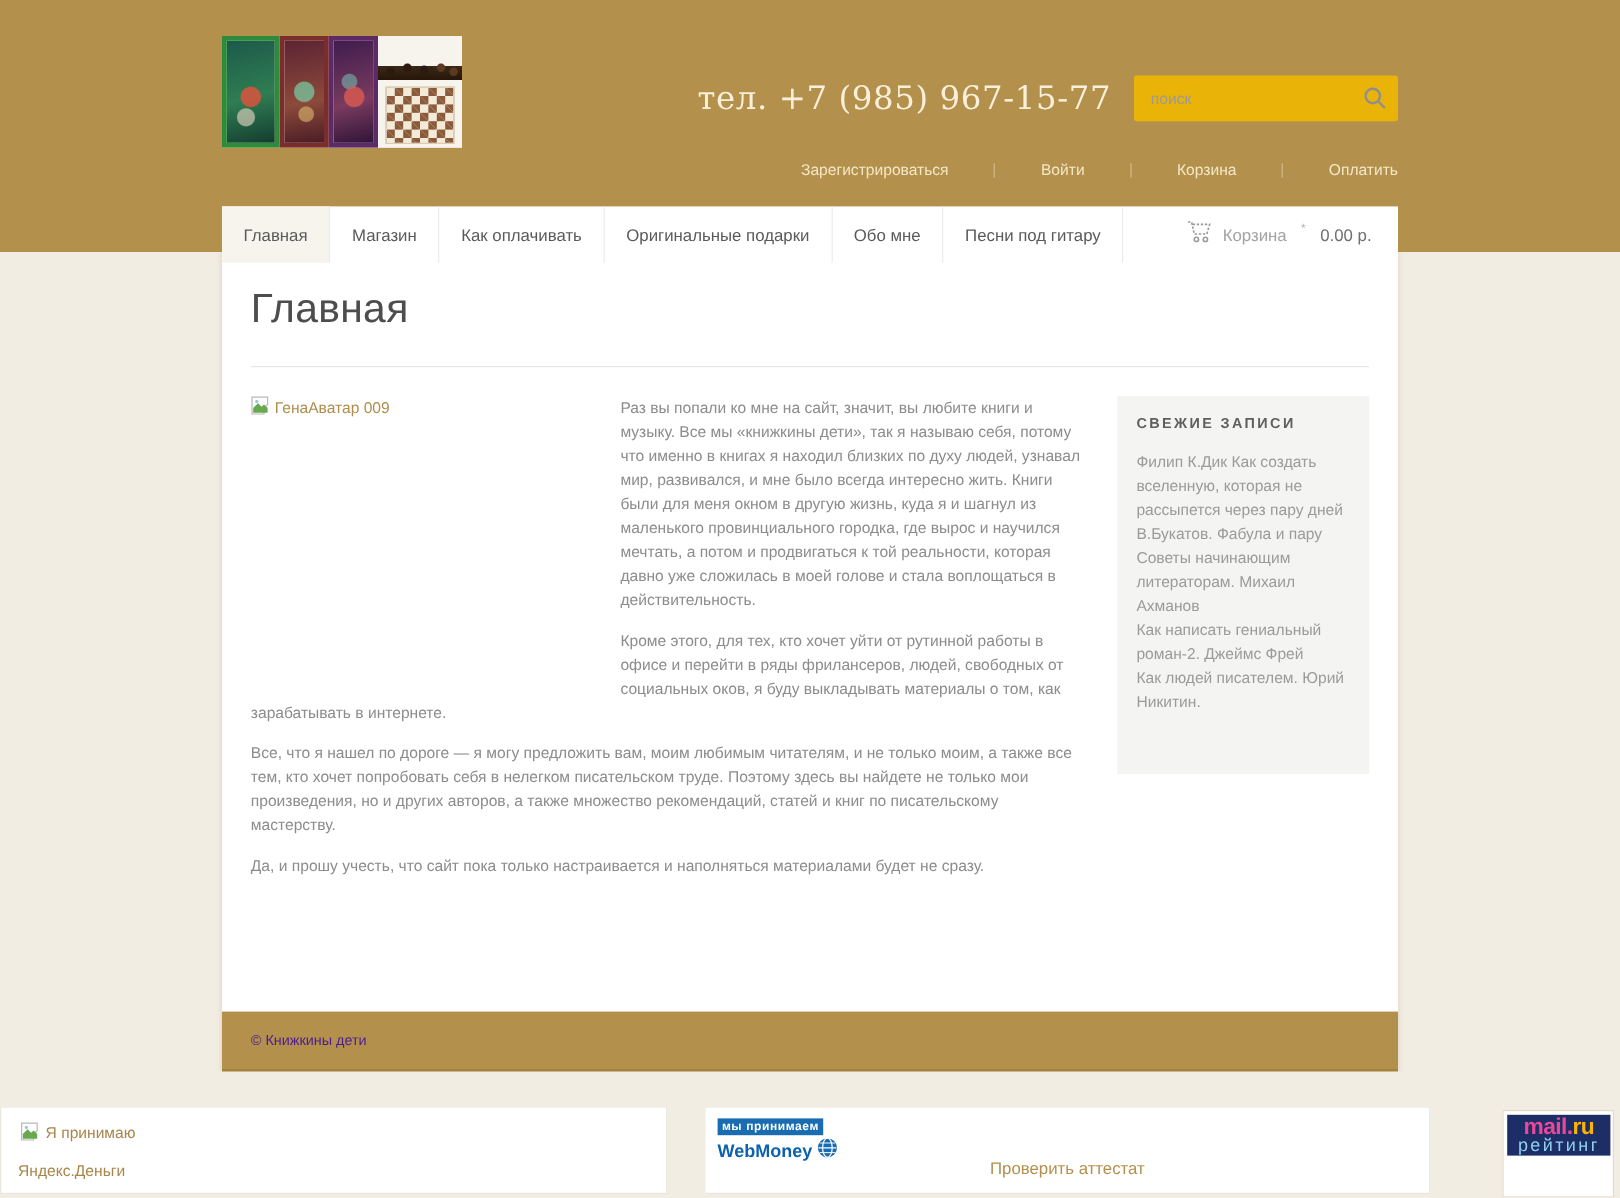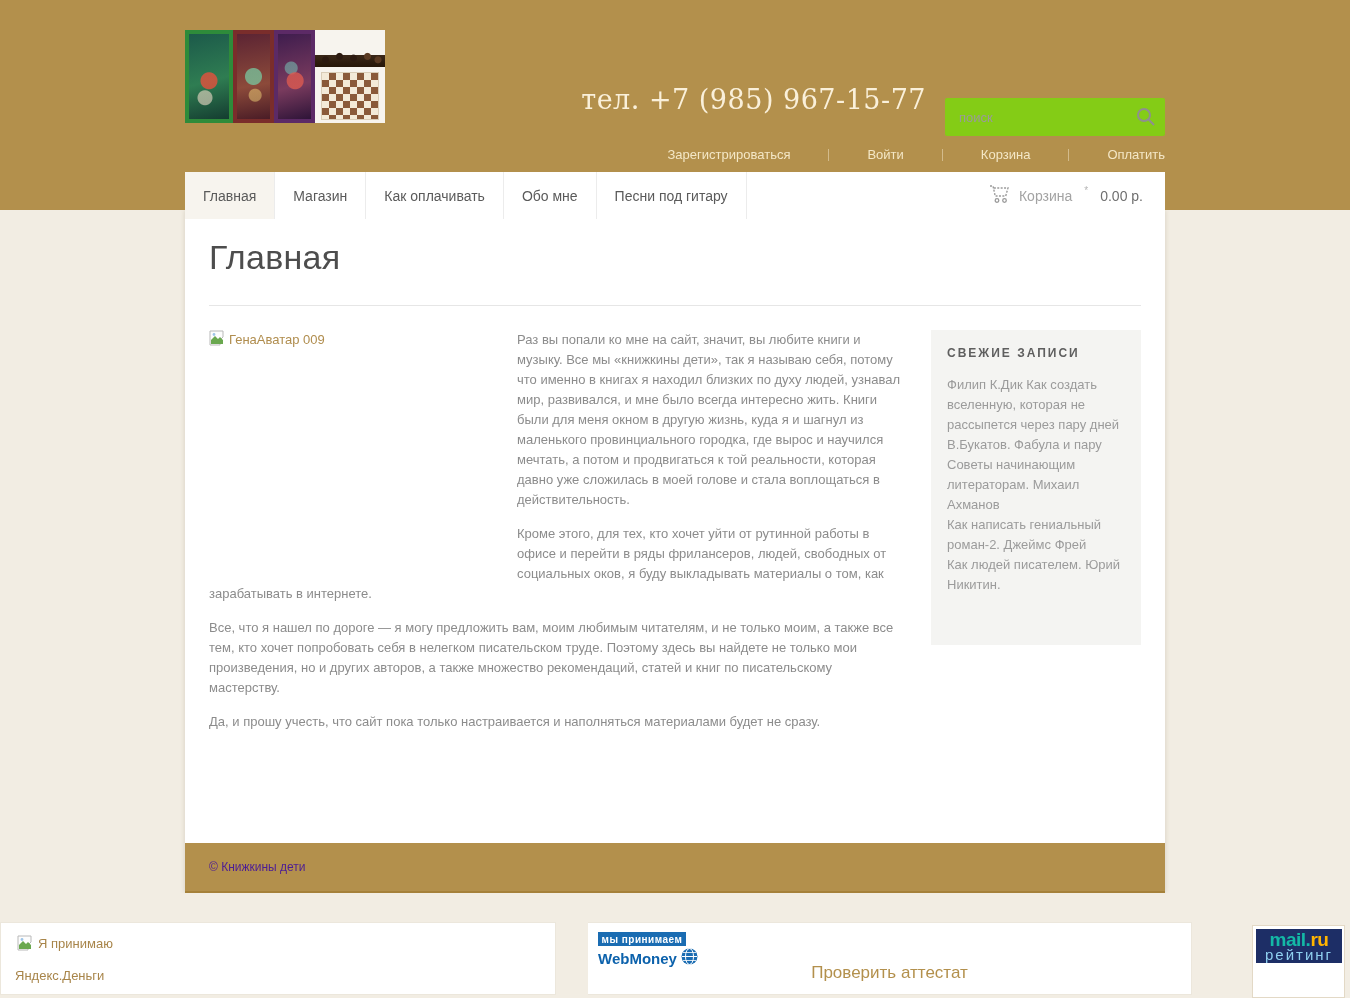--- a/index.html
+++ b/index.html
@@ -37,26 +37,26 @@
       linear-gradient(#f7f4ee 55%, #3a2718 56%, #271708 90%, #f7f4ee 91%); }
   .chess-board { height: 48px; margin: 2px 6px 0;
       background-image:
         linear-gradient(45deg,#8a5a3a 25%,transparent 25%,transparent 75%,#8a5a3a 75%),
         linear-gradient(45deg,#8a5a3a 25%,transparent 25%,transparent 75%,#8a5a3a 75%);
       background-size: 14px 14px; background-position: 0 0, 7px 7px;
       background-color: #f3ead8; border: 1px solid #d9cdb8; }
   
   .phonesearch { position: absolute; right: 0; top: 63px; display: flex; align-items: center; gap: 19px; }
   .phone { font-family: "DejaVu Serif", serif; font-size: 27px; color: #faf0da; letter-spacing: .5px; }
-  .searchbox { width: 220px; height: 38px; background: #84cc16; border-radius: 2px; position: relative; display: flex; align-items: center; margin-top: 35px; }
+  .searchbox { width: 220px; height: 38px; background: #eab308; border-radius: 2px; position: relative; display: flex; align-items: center; }
   .searchbox input { border: 0; outline: none; background: transparent; width: 178px; height: 100%; padding: 0 0 0 14px; font-size: 13px; color: #555; font-family: "Liberation Sans", sans-serif; }
   .searchbox input::placeholder { color: #9a9a9a; }
   .search-btn { position: absolute; right: 8px; top: 8px; width: 22px; height: 22px; cursor: pointer; background: none; border: 0; padding: 0; }
   
-  .toplinks { position: absolute; right: 0; top: 147px; display: flex; align-items: center; font-size: 13px; gap: 25px; }
+  .toplinks { position: absolute; right: 0; top: 134px; display: flex; align-items: center; font-size: 13px; gap: 25px; }
   .toplinks a { color: #f4e7c6; text-decoration: none; cursor: pointer; }
   .tl-div { width: 1px; height: 12px; background: rgba(250,240,218,.45); margin: 0 13px; }
   
   .navrow { width: 980px; margin: 0 auto; height: 47px; background: #ffffff; display: flex; align-items: stretch; }
   .nav-item { display: flex; align-items: center; padding: 0 18px; font-size: 14px; color: #5a5a5a; border-right: 1px solid #ececec; cursor: pointer; text-decoration: none; white-space: nowrap; }
   .nav-item.active { background: #f7f4ee; }
   .cartblock { margin-left: auto; display: flex; align-items: center; padding-right: 22px; cursor: pointer; }
   .cart-label { color: #a3a3a3; font-size: 14px; margin-left: 8px; }
   .cart-sup { color: #b5b5b5; font-size: 10px; vertical-align: top; position: relative; top: -5px; margin-left: 12px; }
   .cart-total { color: #6f6f6f; font-size: 14px; margin-left: 12px; }
@@ -85,25 +85,25 @@
   .boxA { left: 0; top: 29px; width: 556px; height: 73px; padding: 12px 12px 0 16px; }
   .ya-link { color: #a8854a; font-size: 13px; text-decoration: none; cursor: pointer; display: block; line-height: 15px; }
   .ya-line1 { display: inline-flex; align-items: center; gap: 3px; }
   .ya-line2 { display: block; margin-top: 14px; margin-left: -2px; }
   .boxB { left: 588px; top: 29px; width: 604px; height: 73px; border-left: none; }
   .wm-badge { position: absolute; left: 10px; top: 9px; cursor: pointer; }
   .wm-bar { width: 88px; height: 14px; background: #1a6cb2; color: #fff; font-size: 10px; font-weight: bold; letter-spacing: .5px; display: flex; align-items: center; justify-content: center; }
   .wm-name-row { display: flex; align-items: center; gap: 4px; margin-top: 2px; }
   .wm-name { color: #0c62ac; font-size: 15px; font-weight: bold; }
   .attestat { position: absolute; left: 0; right: 0; bottom: 11px; text-align: center; }
-  .attestat a { color: #b3904c; font-size: 17px; text-decoration: none; cursor: pointer; }
+  .attestat a { color: #b3904c; font-size: 14px; text-decoration: none; cursor: pointer; }
   .boxC { left: 1252px; top: 32px; width: 93px; height: 73px; border-color: #e3d9c6; padding: 3px; }
   .mailru-badge { width: 86px; height: 34px; background: #1d2e66; text-align: center; cursor: pointer; padding-top: 1px; }
   .mailru-name { font-size: 19px; font-weight: bold; line-height: 19px; letter-spacing: -.5px; }
-  .mailru-white { color: #14b8a6; }
+  .mailru-white { color: #ec4899; }
   .mailru-orange { color: #ffb400; }
   .mailru-sub { font-size: 15px; color: #8fd0f0; letter-spacing: 2px; line-height: 11px; }
 </style>
 </head>
 <body>
 
 <div class="goldband">
   <div class="hwrap">
 
     <div class="logo">
@@ -137,20 +137,21 @@
       <a>Корзина</a>
       <span class="tl-div"></span>
       <a>Оплатить</a>
     </div>
   </div>
 
   <div class="navrow">
     <a class="nav-item active">Главная</a>
     <a class="nav-item">Магазин</a>
     <a class="nav-item">Как оплачивать</a>
+    <a class="nav-item">Оригинальные подарки</a>
     <a class="nav-item">Обо мне</a>
     <a class="nav-item">Песни под гитару</a>
     <div class="cartblock">
       <span>
         <svg width="22" height="20" viewBox="0 0 22 20">
           <path d="M1 2 h3 l2.2 10 h10.5 l2.3 -8 h-14" fill="none" stroke="#9a9a9a" stroke-width="1.4" stroke-dasharray="2 1.4"></path>
           <circle cx="8" cy="16.5" r="1.8" fill="none" stroke="#9a9a9a" stroke-width="1.3"></circle>
           <circle cx="15.5" cy="16.5" r="1.8" fill="none" stroke="#9a9a9a" stroke-width="1.3"></circle>
         </svg>
       </span>

